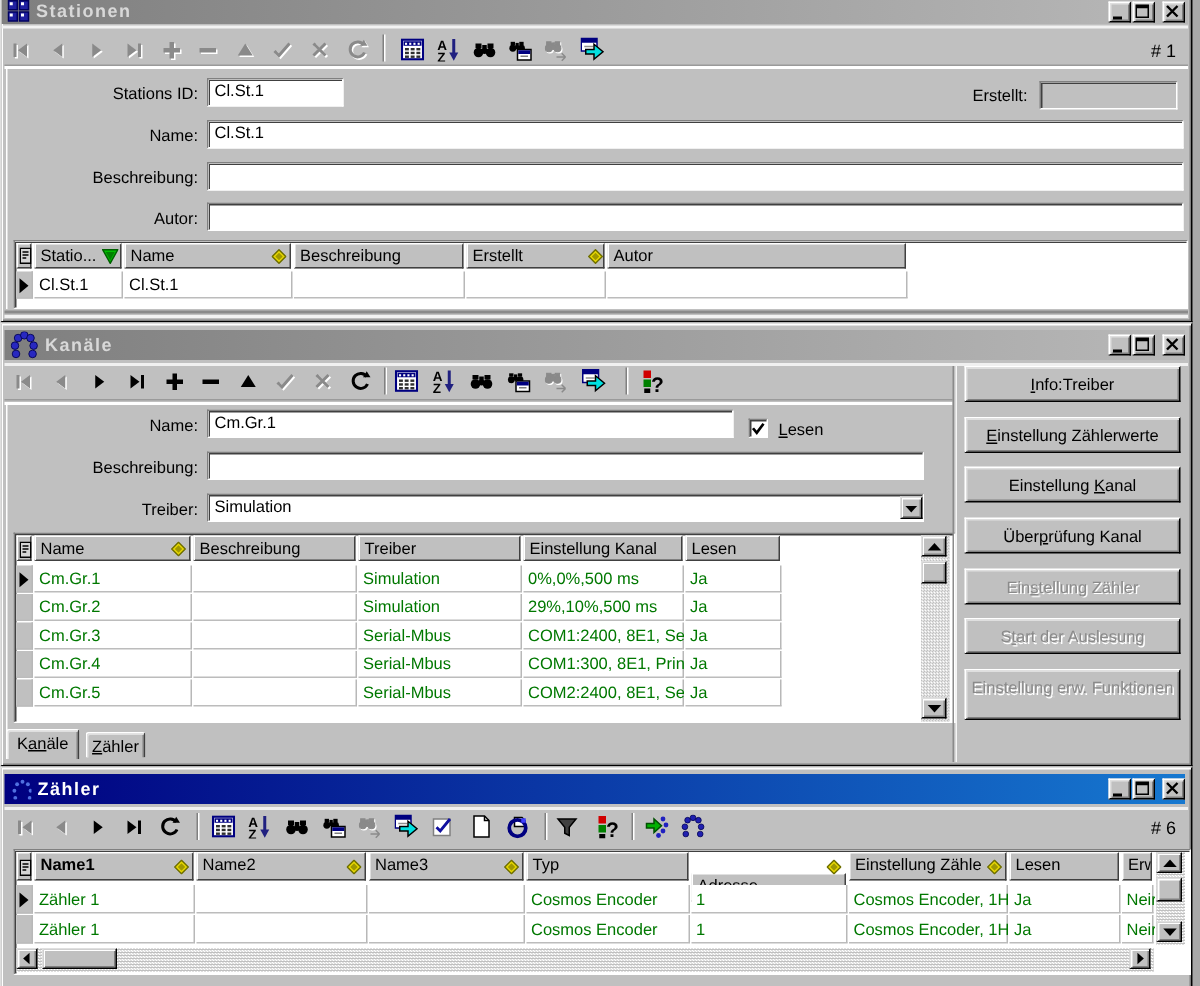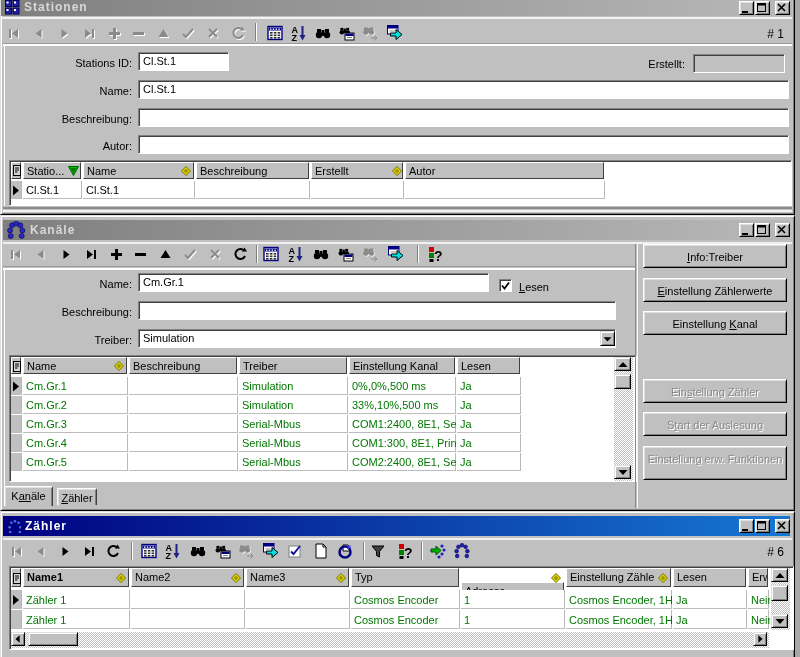--- a/index.html
+++ b/index.html
@@ -596,21 +596,21 @@
     <div class="gtext" style="left:459px;top:164px">Ja</div>
     <div class="gcell" style="left:10px;top:180px;width:11px;height:18px"></div>
     <div class="gcell" style="left:22px;top:180px;width:105px;height:18px"></div>
     <div class="gcell" style="left:128px;top:180px;width:109px;height:18px"></div>
     <div class="gcell" style="left:238px;top:180px;width:109px;height:18px"></div>
     <div class="gcell" style="left:348px;top:180px;width:107px;height:18px"></div>
     <div class="gcell" style="left:456px;top:180px;width:64px;height:18px"></div>
     <div class="gcell" style="left:10px;top:180px;width:11px;height:18px;background:#c0c0c0"></div>
     <div class="gtext" style="left:25px;top:183px">Cm.Gr.2</div>
     <div class="gtext" style="left:241px;top:183px">Simulation</div>
-    <div class="gtext" style="left:351px;top:183px;width:104px;overflow:hidden;white-space:nowrap">33%,10%,500 ms</div>
+    <div class="gtext" style="left:351px;top:183px;width:104px;overflow:hidden;white-space:nowrap">29%,10%,500 ms</div>
     <div class="gtext" style="left:459px;top:183px">Ja</div>
     <div class="gcell" style="left:10px;top:199px;width:11px;height:18px"></div>
     <div class="gcell" style="left:22px;top:199px;width:105px;height:18px"></div>
     <div class="gcell" style="left:128px;top:199px;width:109px;height:18px"></div>
     <div class="gcell" style="left:238px;top:199px;width:109px;height:18px"></div>
     <div class="gcell" style="left:348px;top:199px;width:107px;height:18px"></div>
     <div class="gcell" style="left:456px;top:199px;width:64px;height:18px"></div>
     <div class="gcell" style="left:10px;top:199px;width:11px;height:18px;background:#c0c0c0"></div>
     <div class="gtext" style="left:25px;top:202px">Cm.Gr.3</div>
     <div class="gtext" style="left:241px;top:202px">Serial-Mbus</div>
@@ -648,20 +648,21 @@
       <svg width="14" height="13" viewBox="0 0 14 13">
         <polygon points="2.5,4 11.5,4 7,9" fill="#000"></polygon>
       </svg>
     </div>
     <div class="sbtn" style="left:613px;top:158px;width:17px;height:15px;"></div>
     <div class="tab on" style="left:3px;top:270px;width:49px;height:20px">K<u>an</u>äle</div>
     <div class="tab" style="left:56px;top:272px;width:40px;height:17px"><u>Z</u>ähler</div>
     <div class="btn" style="left:642px;top:28px;width:144px;height:24px;line-height:24px"><u>I</u>nfo:Treiber</div>
     <div class="btn" style="left:642px;top:62px;width:144px;height:24px;line-height:24px"><u>E</u>instellung Zählerwerte</div>
     <div class="btn" style="left:642px;top:95px;width:144px;height:24px;line-height:24px">Einstellung <u>K</u>anal</div>
+    <div class="btn" style="left:642px;top:129px;width:144px;height:24px;line-height:24px">Über<u>p</u>rüfung Kanal</div>
     <div class="btn dis" style="left:642px;top:196px;width:144px;height:24px;line-height:24px">S<u>t</u>art der Auslesung</div>
     <div class="btn dis" style="left:642px;top:163px;width:144px;height:24px;line-height:24px">Ein<u>s</u>tellung Zähler</div>
     <div class="btn dis" style="left:642px;top:230px;width:144px;height:34px;line-height:24px">Einstellun<u>g</u> erw. Funktionen</div>
     <div class="vline" style="left:634px;top:28px;height:264px;background:#8a8a8a"></div>
     <div class="vline" style="left:636px;top:28px;height:264px;background:#f5f5f5"></div>
     <div class="vline" style="left:3px;top:54px;height:236px;background:#fff"></div>
   </div>
 <div class="win" style="left:0;top:511px;width:795px;height:160px">
     <div class="tbar act" style="left:2px;top:4px;height:20px;width:787px">
       <span class="ticon">

